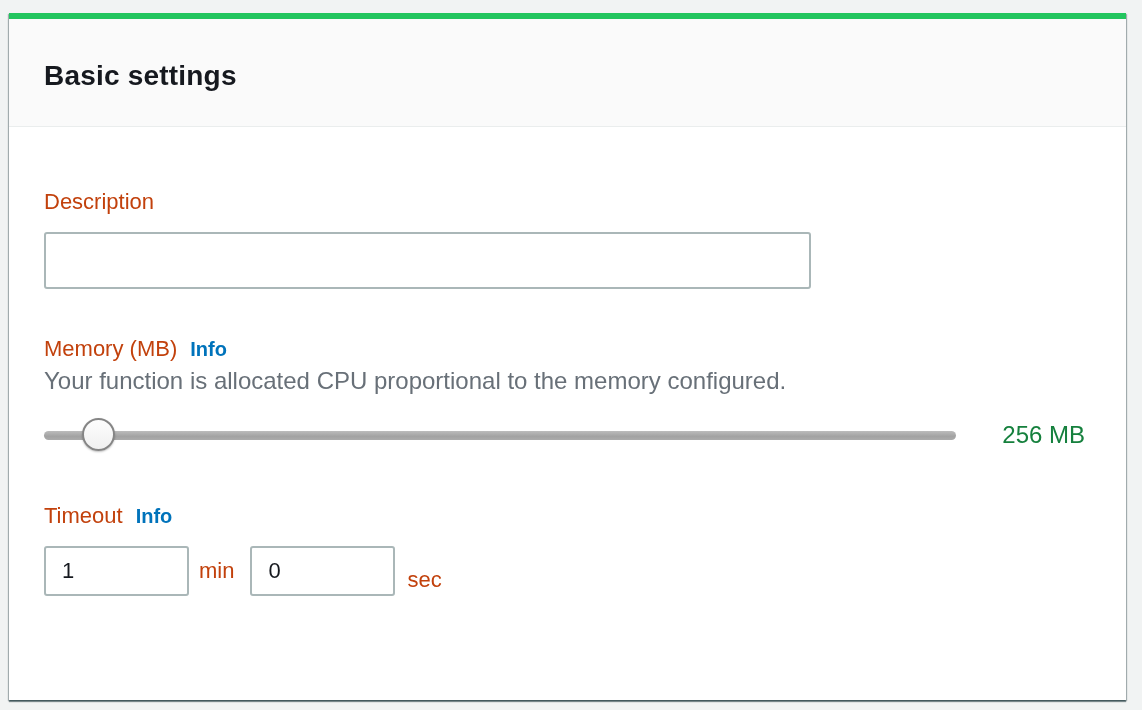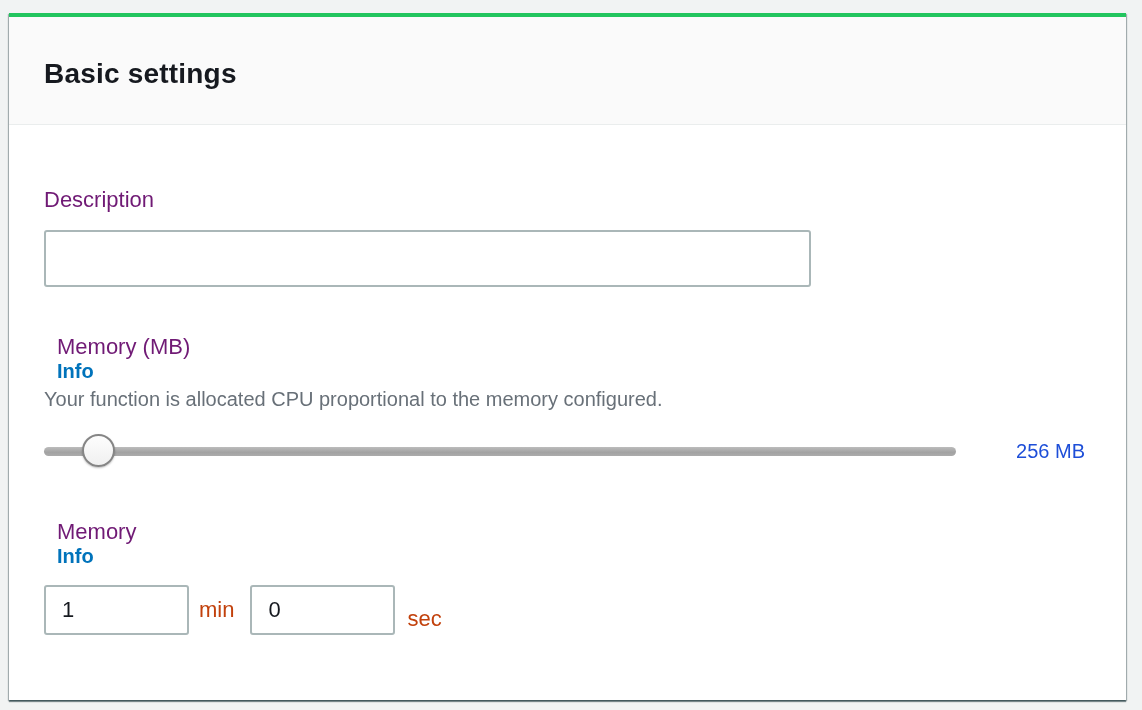--- a/index.html
+++ b/index.html
@@ -7,21 +7,21 @@
     width: 1142px; height: 710px;
     background: #f1f3f3;
     font-family: "Liberation Sans", "DejaVu Sans", sans-serif;
     overflow: hidden;
   }
   .panel {
     position: absolute;
     left: 9px; top: 13px;
     width: 1117px; height: 687px;
     background: #ffffff;
-    border-top: 4px solid #22c55e;
+    border-top: 6px solid #22c55e;
     box-shadow: 0 2px 1px 0 rgba(0,28,36,.45),
                 1px 1px 1px 0 rgba(0,28,36,.28),
                -1px 1px 1px 0 rgba(0,28,36,.28);
   }
   .panel-header {
     background: #fafafa;
     padding: 41px 35px 34px 35px;
     border-bottom: 1px solid #eaeded;
   }
   .panel-title {
@@ -29,26 +29,25 @@
     font-weight: 700;
     color: #16191f;
     letter-spacing: 0.2px;
   }
   .panel-body {
     background: #ffffff;
     padding: 62px 35px 0 35px;
   }
   .field-label {
     font-size: 22px;
-    color: #701a75;
+    color: #c2410c;
   }
   .label-row {
     display: flex;
     align-items: baseline;
-    flex-direction: column;
   }
   .info-link {
     font-size: 20px;
     font-weight: 700;
     color: #0073bb;
     margin-left: 13px;
     text-decoration: none;
     cursor: pointer;
   }
   .text-input {
@@ -63,21 +62,21 @@
   .description-input {
     margin-top: 17px;
     width: 767px;
     height: 57px;
     font-size: 22px;
     padding: 0 16px;
   }
   .memory-section { margin-top: 47px; }
   .help-text {
     margin-top: 5px;
-    font-size: 20px;
+    font-size: 24px;
     color: #687078;
   }
   .slider-row {
     margin-top: 22px;
     display: flex;
     align-items: center;
   }
   .slider {
     position: relative;
     width: 912px;
@@ -101,22 +100,22 @@
     margin-left: -17px;
     border-radius: 50%;
     background: linear-gradient(180deg, #fdfdfd, #f0f0f0);
     border: 2px solid #858585;
     box-shadow: 0 1px 2px rgba(0,0,0,0.25);
     cursor: grab;
   }
   .slider-value {
     margin-left: auto;
     padding-right: 6px;
-    font-size: 20px;
-    color: #1d4ed8;
+    font-size: 24px;
+    color: #15803d;
     white-space: nowrap;
   }
   .timeout-section { margin-top: 50px; }
   .timeout-inputs {
     margin-top: 17px;
     display: flex;
     align-items: center;
   }
   .timeout-input {
     width: 145px;
@@ -156,21 +155,21 @@
         <div class="slider">
           <div class="slider-track"></div>
           <div class="slider-thumb" style="left: 6%;"></div>
         </div>
         <div class="slider-value">256 MB</div>
       </div>
     </div>
 
     <div class="timeout-section">
       <div class="label-row">
-        <span class="field-label">Memory</span>
+        <span class="field-label">Timeout</span>
         <a class="info-link">Info</a>
       </div>
       <div class="timeout-inputs">
         <input class="text-input timeout-input" type="text" value="1" style="">
         <span class="unit-label unit-min">min</span>
         <input class="text-input timeout-input" type="text" value="0" style="">
         <span class="unit-label unit-sec">sec</span>
       </div>
     </div>
 

